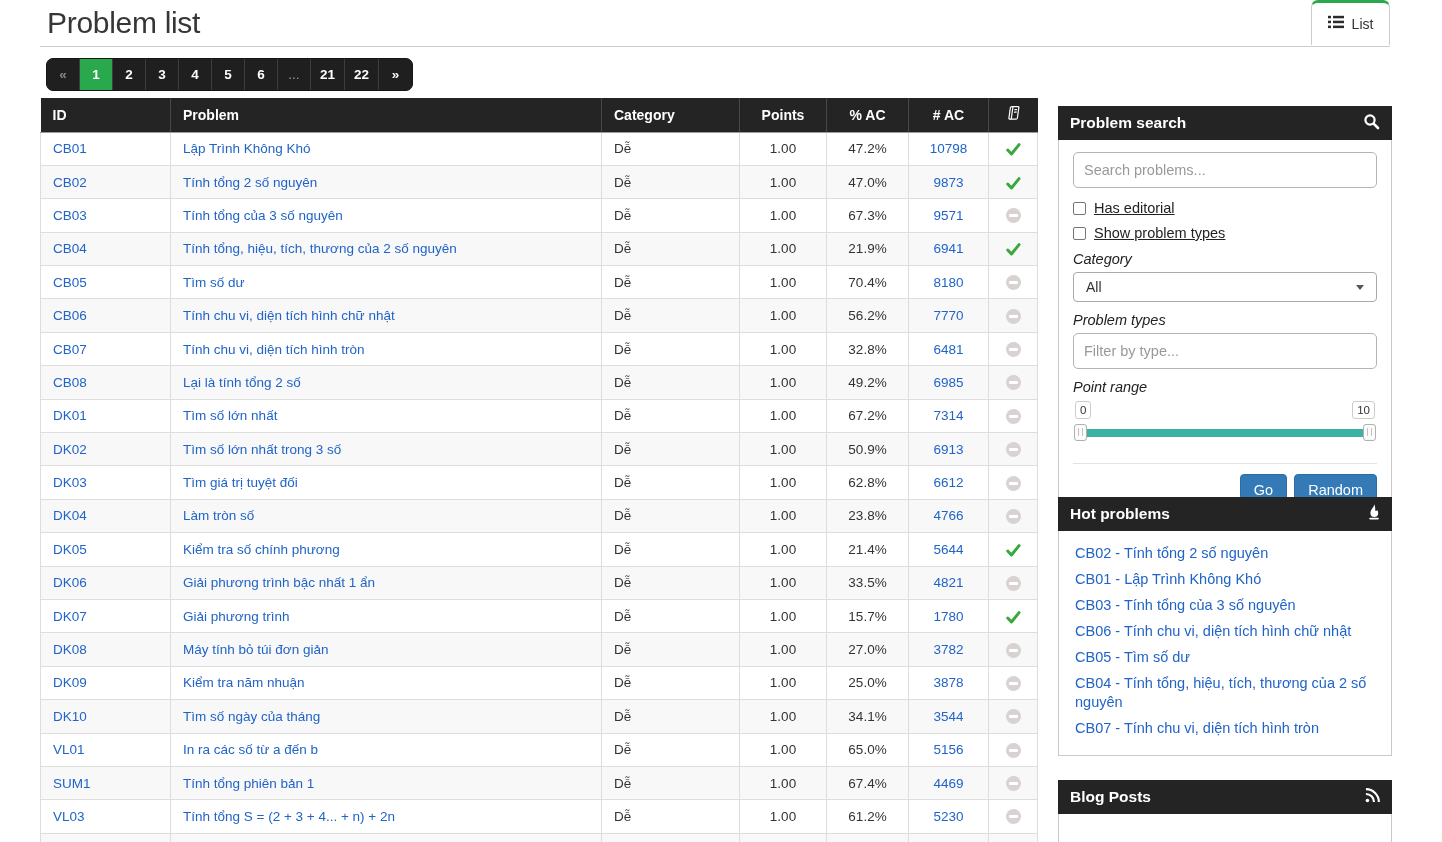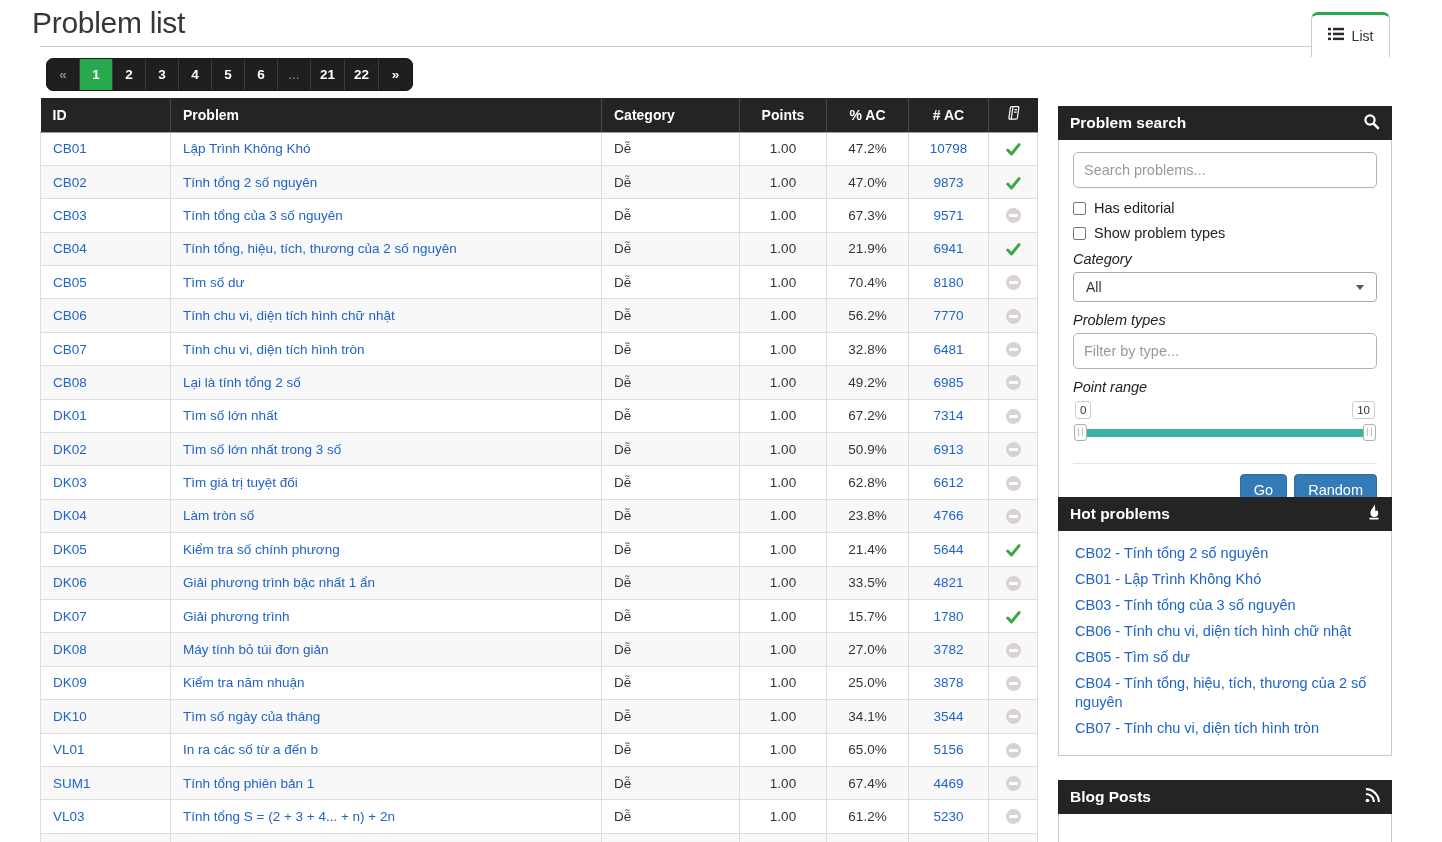--- a/index.html
+++ b/index.html
@@ -11,23 +11,23 @@
     --btn-blue:#337ab7;
     --btn-blue-border:#2e6da4;
     --cell-border:#ddd;
     --minus:#d9d2d2;
   }
   *{box-sizing:border-box;margin:0;padding:0;font-family:"Liberation Sans",sans-serif;}
   html,body{width:1442px;height:842px;overflow:hidden;background:#fff;}
   .stage{position:relative;width:1442px;height:842px;background:#fff;}
 
   
-  .page-title{position:absolute;left:32px;top:6px;font-size:30px;font-weight:400;color:#363636;letter-spacing:-0.3px;}
+  .page-title{position:absolute;left:47px;top:6px;font-size:30px;font-weight:400;color:#363636;letter-spacing:-0.3px;}
   .title-rule{position:absolute;left:40px;top:46px;width:1350px;height:1px;background:#ccc;}
-  .list-tab{position:absolute;left:1311px;top:12px;width:79px;height:45px;background:#fff;
+  .list-tab{position:absolute;left:1311px;top:0;width:79px;height:45px;background:#fff;
     border:1px solid #ccc;border-bottom:none;border-top:3px solid var(--green);
     border-radius:7px 7px 0 0;display:flex;align-items:center;justify-content:center;gap:8px;z-index:3;}
   .list-tab .tab-label{font-size:14px;color:#333;}
 
   
   .pagination{position:absolute;left:46px;top:58px;display:inline-flex;background:#1f1f1f;
     border:1px solid #161616;border-radius:7px;overflow:hidden;height:33px;}
   .pg-btn{min-width:33px;height:100%;display:flex;align-items:center;justify-content:center;
     color:#fff;font-size:13.5px;font-weight:600;border-right:1px solid #3d3d3d;padding:0 9px;cursor:pointer;text-decoration:none;}
   .pg-btn:last-child{border-right:none;}
@@ -55,21 +55,21 @@
   
   .panel{position:absolute;left:1058px;width:334px;}
   .panel-header{background:var(--dark);color:#fff;height:34px;display:flex;align-items:center;
     justify-content:space-between;padding:0 12px;font-size:15.5px;font-weight:600;}
   .panel-body{background:#fff;border:1px solid #c9c9c9;border-top:none;padding:12px 14px;}
 
   .panel-search{top:106px;}
   .si{display:block;width:100%;height:36px;border:1px solid #b3b3b3;border-radius:5px;
     padding:0 10px;font-size:14.5px;color:#6d28d9;outline:none;}
   .si::placeholder{color:#999;}
-  .cb-row{display:flex;align-items:center;gap:8px;margin-top:9px;font-size:14.5px;color:#222;}
+  .cb-row{display:flex;align-items:center;gap:8px;margin-top:9px;font-size:14.5px;color:#222;text-decoration:underline;}
   .cb-row:first-of-type{margin-top:12px;}
   .cb{width:13px;height:13px;border:1px solid #767676;border-radius:2px;background:#fff;flex:0 0 13px;cursor:pointer;}
   .flabel{font-style:italic;font-size:14.5px;color:#222;margin-top:10px;}
   .select{margin-top:5px;height:30px;border:1px solid #aaa;border-radius:4px;display:flex;
     align-items:center;justify-content:space-between;padding:0 12px;font-size:14px;color:#333;cursor:pointer;background:#fff;}
   .caret{width:0;height:0;border-left:4px solid transparent;border-right:4px solid transparent;border-top:5px solid #555;}
   .filter-input{margin-top:5px;}
   .range{margin:6px 2px 0;position:relative;padding-top:24px;height:46px;}
   .range-val{position:absolute;top:0;font-size:11.5px;line-height:16px;height:18px;padding:0 4px;
     border:1px solid #ccc;border-radius:3px;color:#333;background:#fff;}

